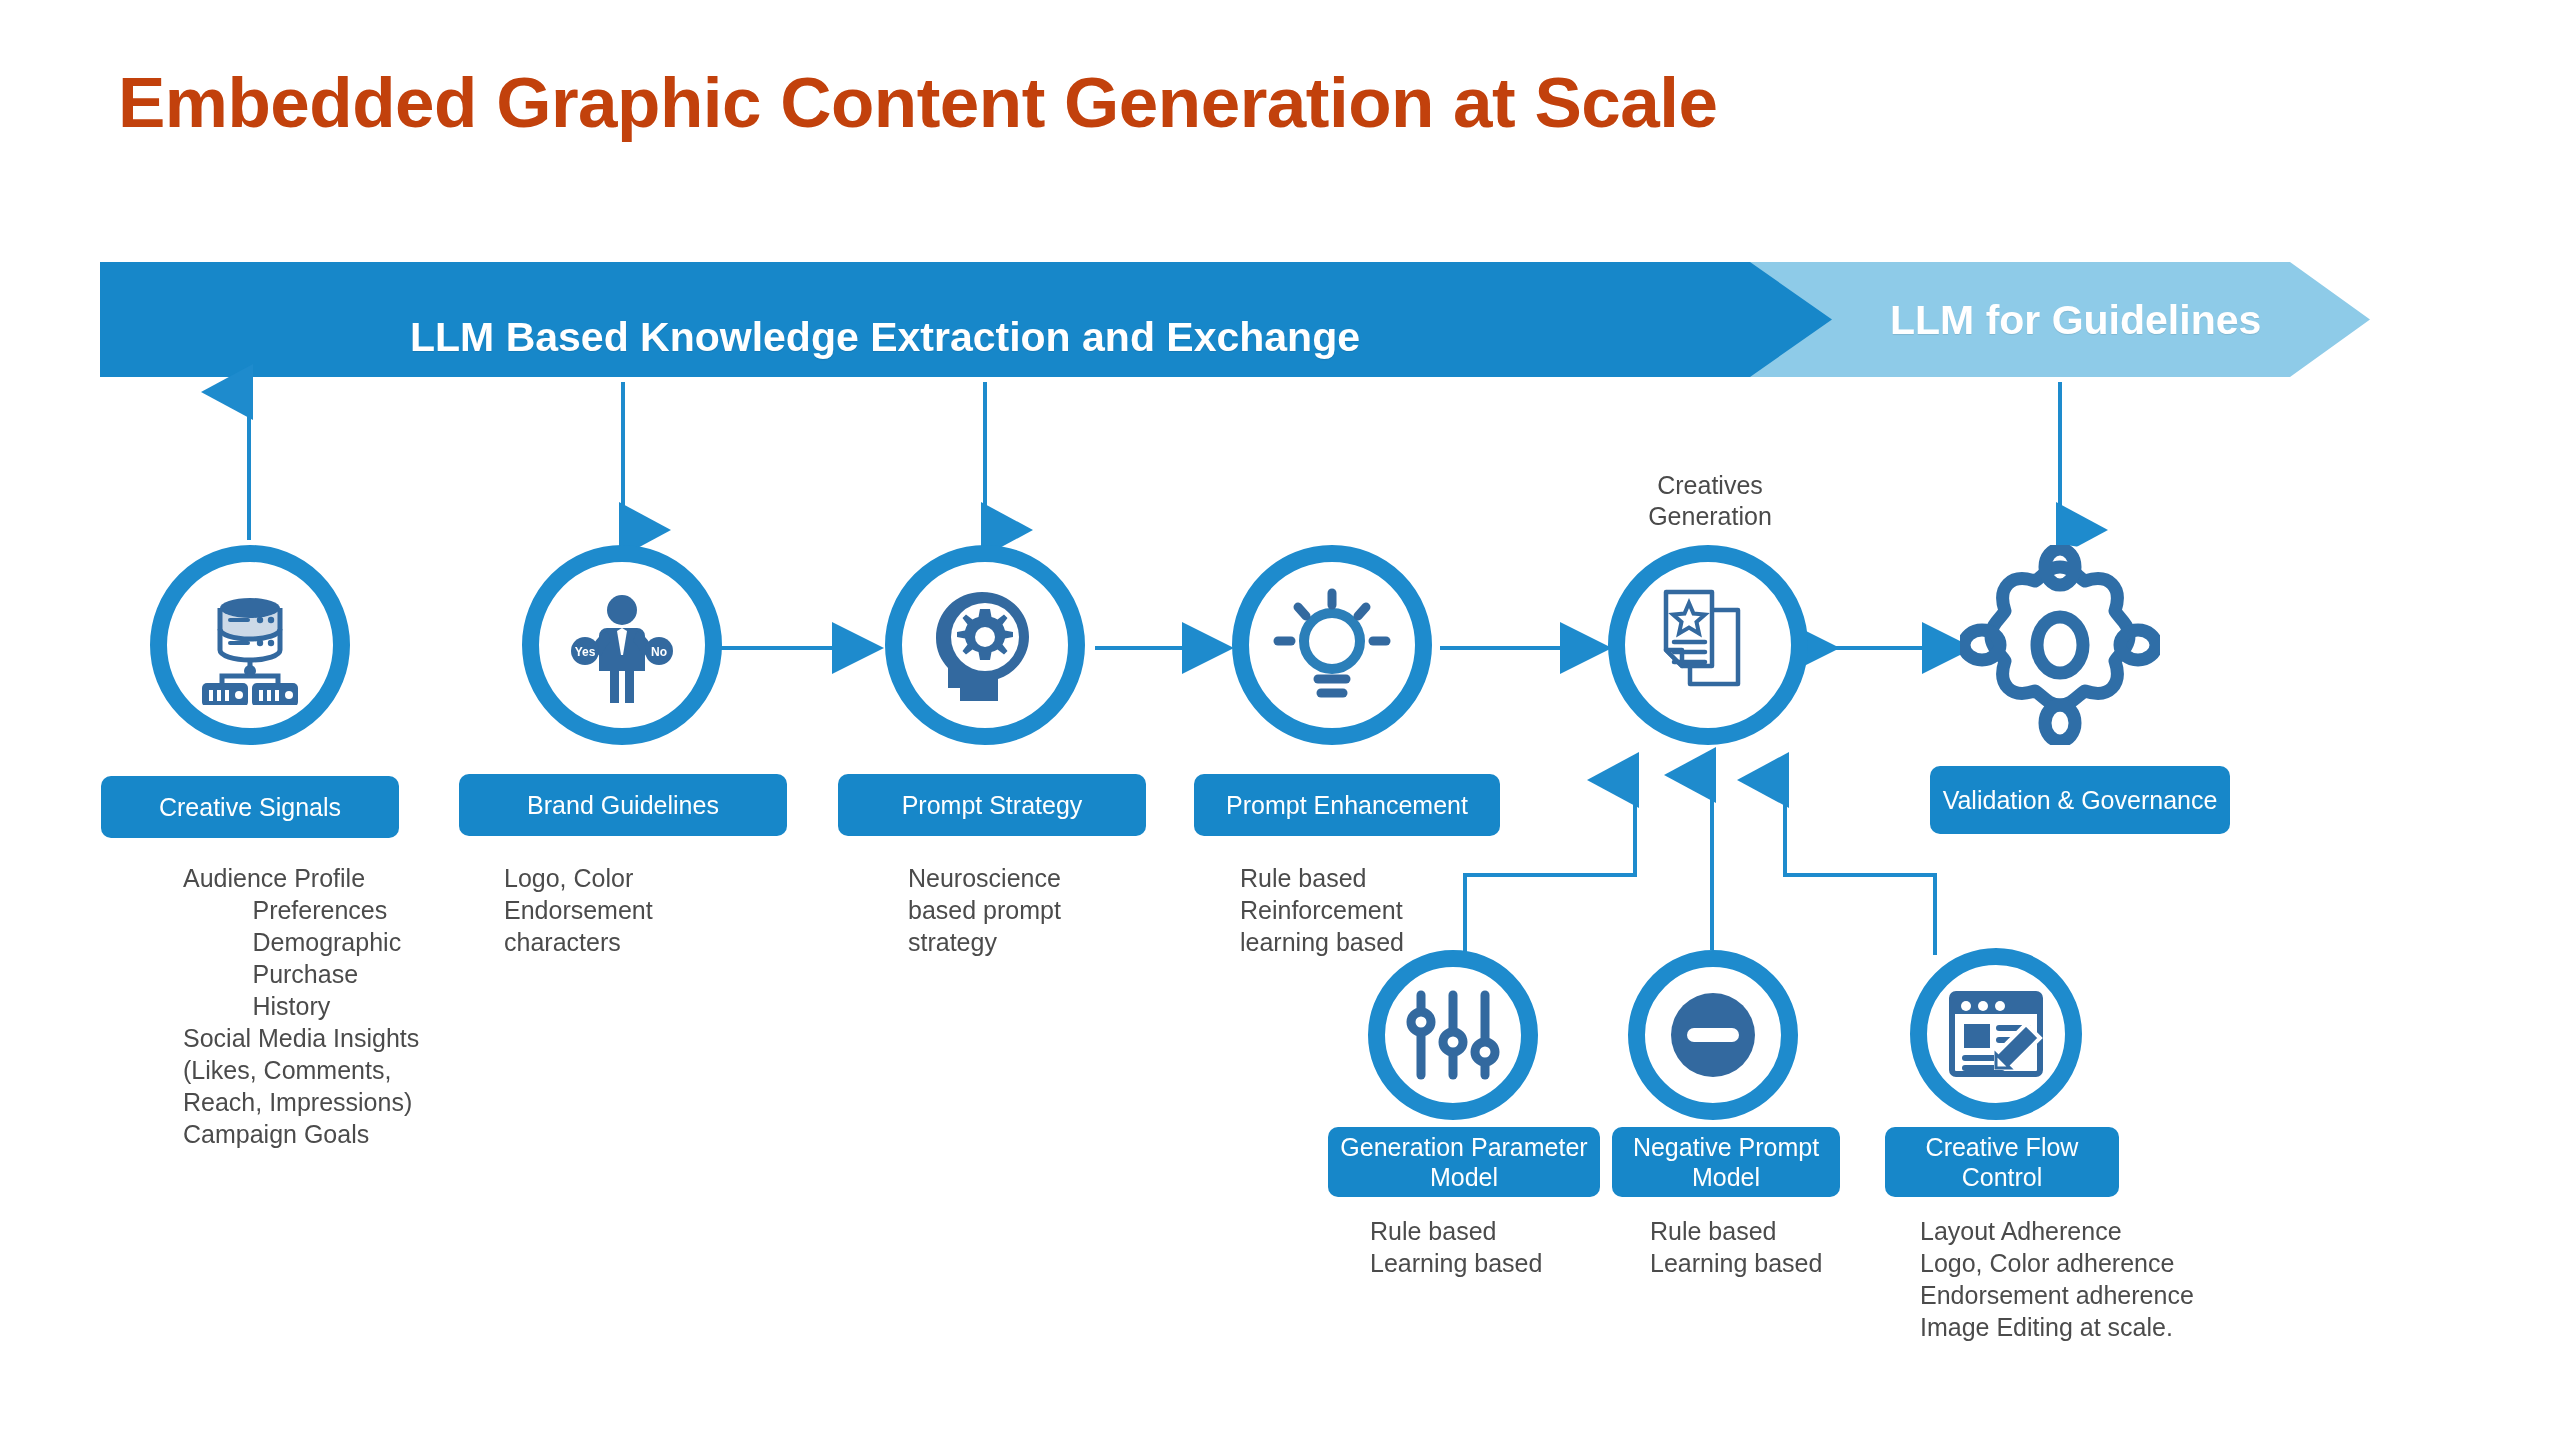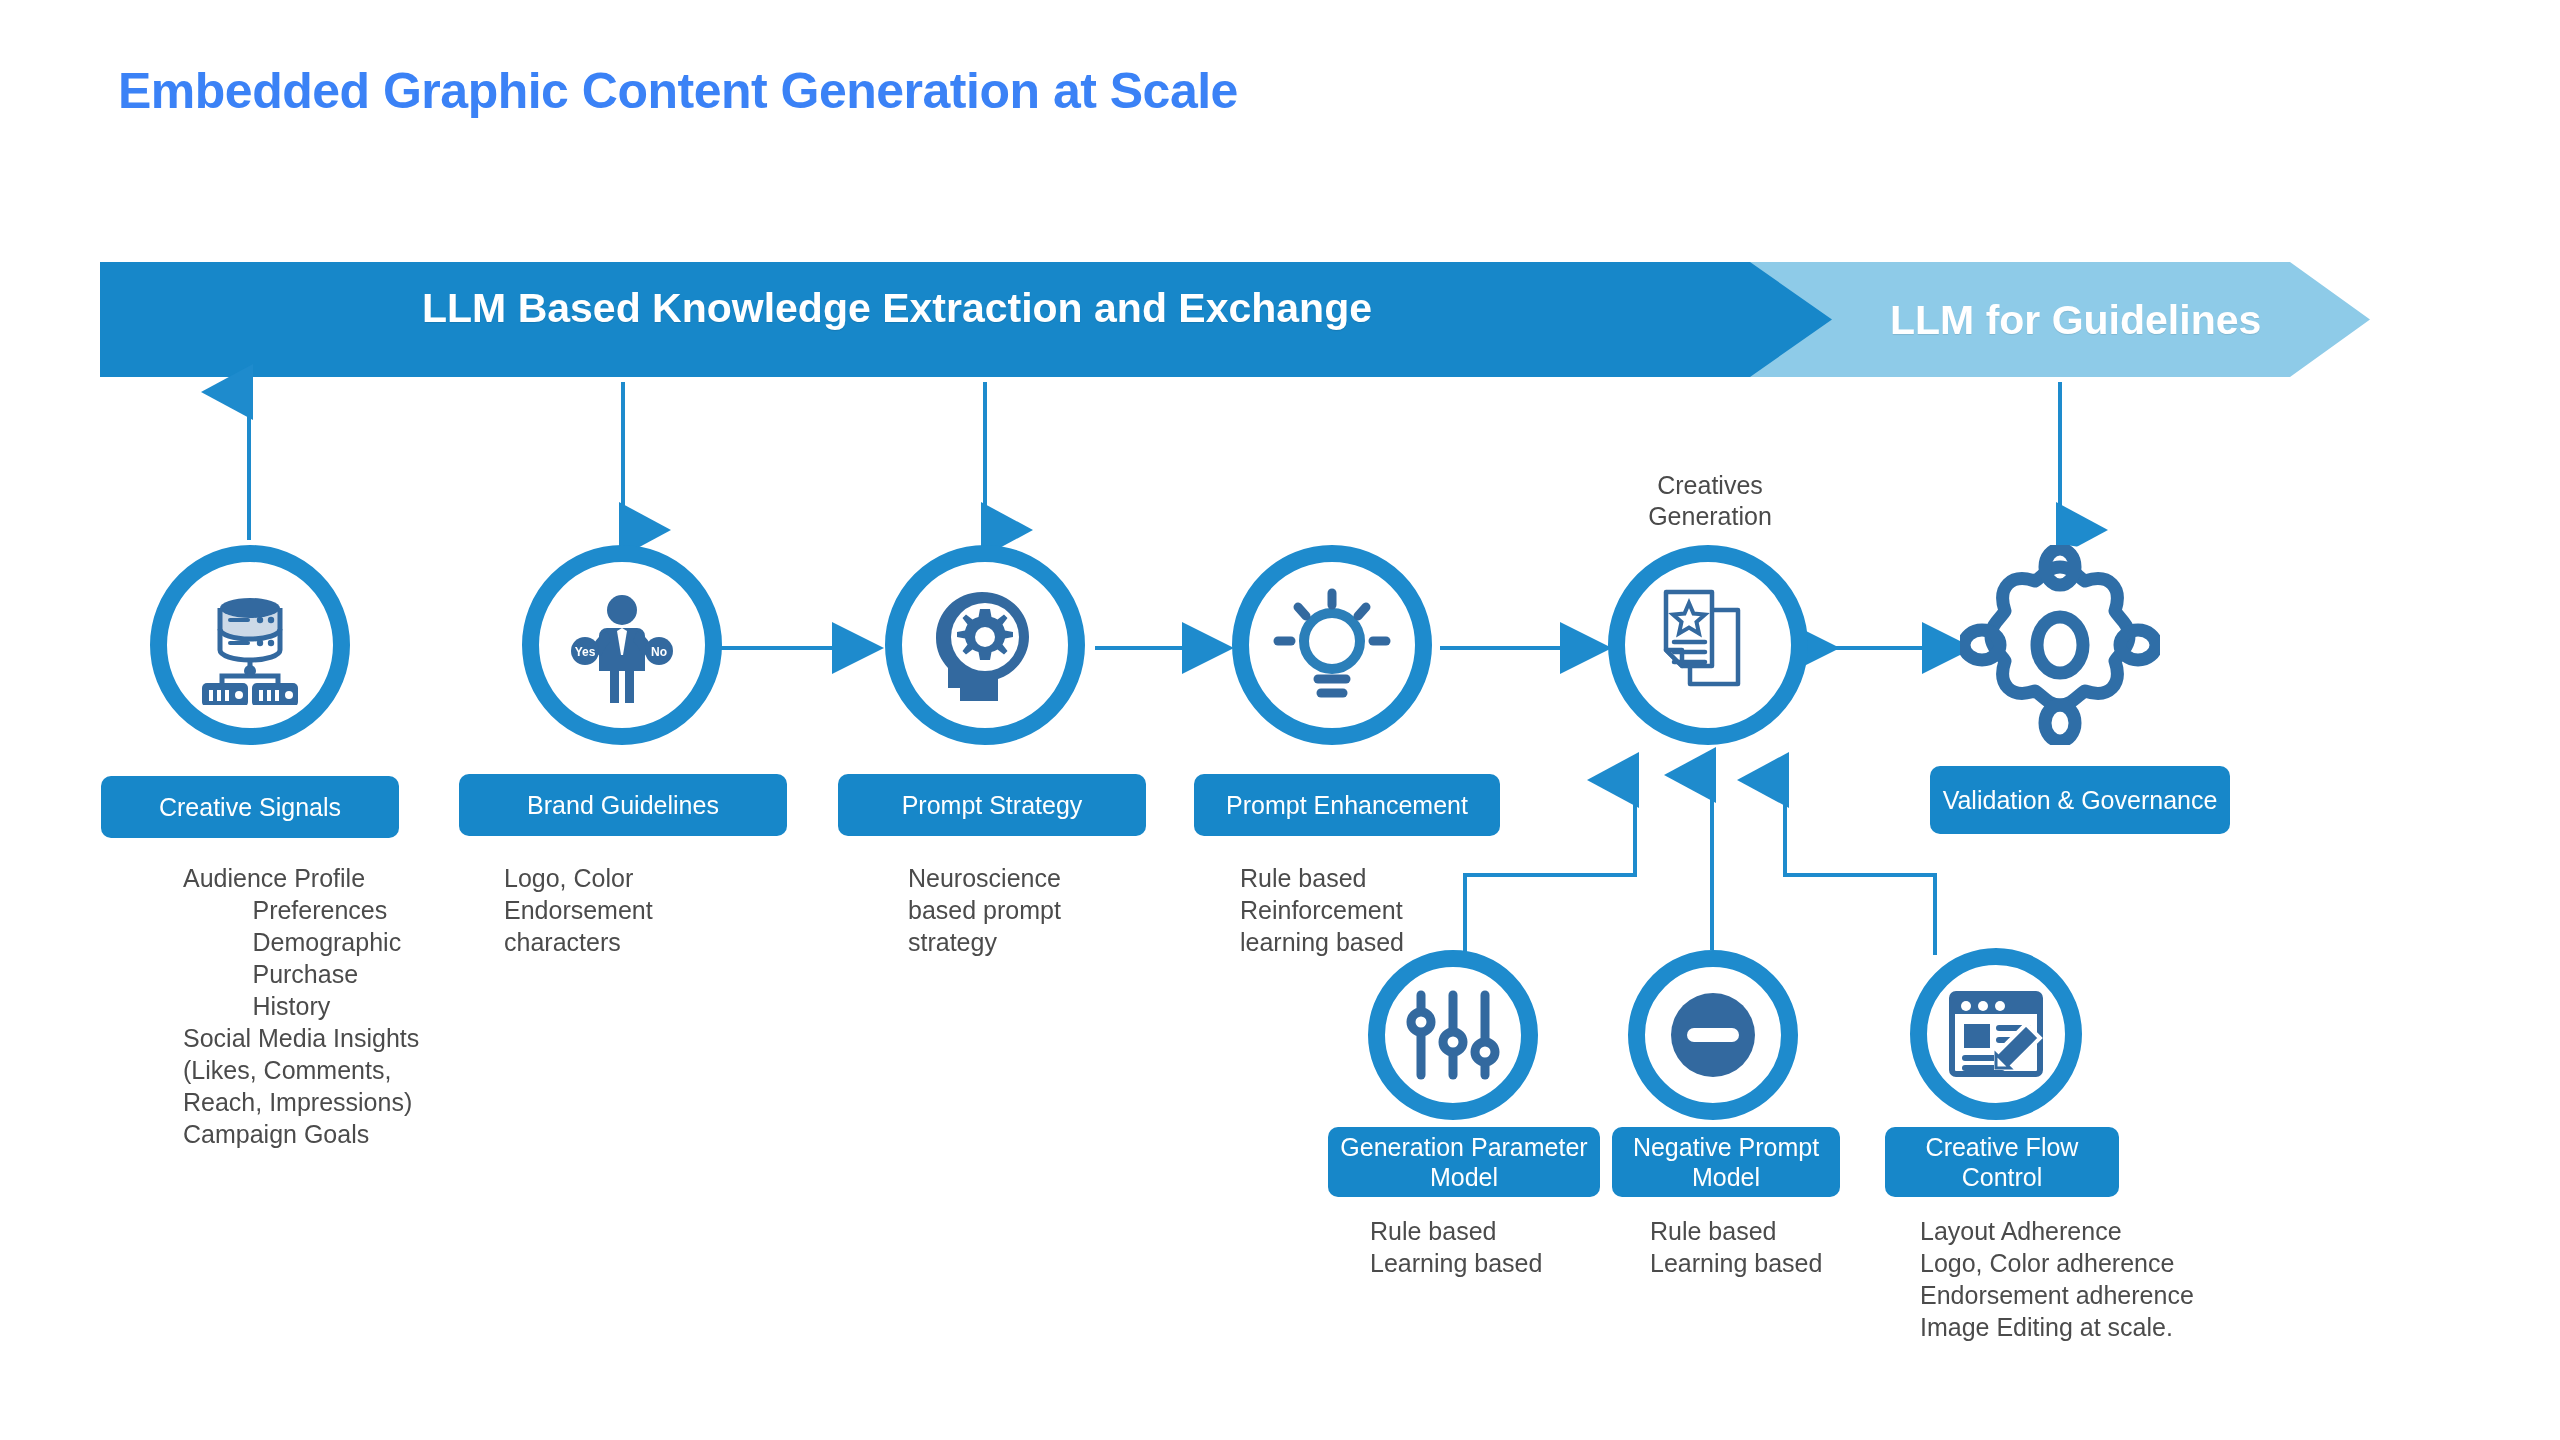--- a/index.html
+++ b/index.html
@@ -19,44 +19,44 @@
     position: absolute;
     left: 0; top: 0;
     width: 2560px;
     height: 1440px;
   }
   
   #page-title {
     position: absolute;
     left: 118px;
     top: 62px;
-    font-size: 50px;
+    font-size: 71px;
     font-weight: bold;
-    color: #3b82f6;
+    color: #c2410c;
     letter-spacing: -0.5px;
     white-space: nowrap;
   }
   
   #banner {
     position: absolute;
     left: 100px;
     top: 262px;
     width: 2270px;
     height: 115px;
   }
   #banner svg { display:block; }
   .banner-label {
     position: absolute;
     color: #ffffff;
     font-weight: bold;
     font-size: 41px;
     white-space: nowrap;
     text-shadow: 0 1px 1px rgba(0,0,0,0.10);
   }
-  #banner-label-main { left: 310px; top: 23px; margin-left: 12px; }
+  #banner-label-main { left: 310px; top: 52px; }
   #banner-label-sub  { left: 1790px; top: 35px; }
 
   
   #connectors {
     position: absolute;
     left: 0; top: 0;
     width: 2560px; height: 1440px;
     pointer-events: none;
   }
 

